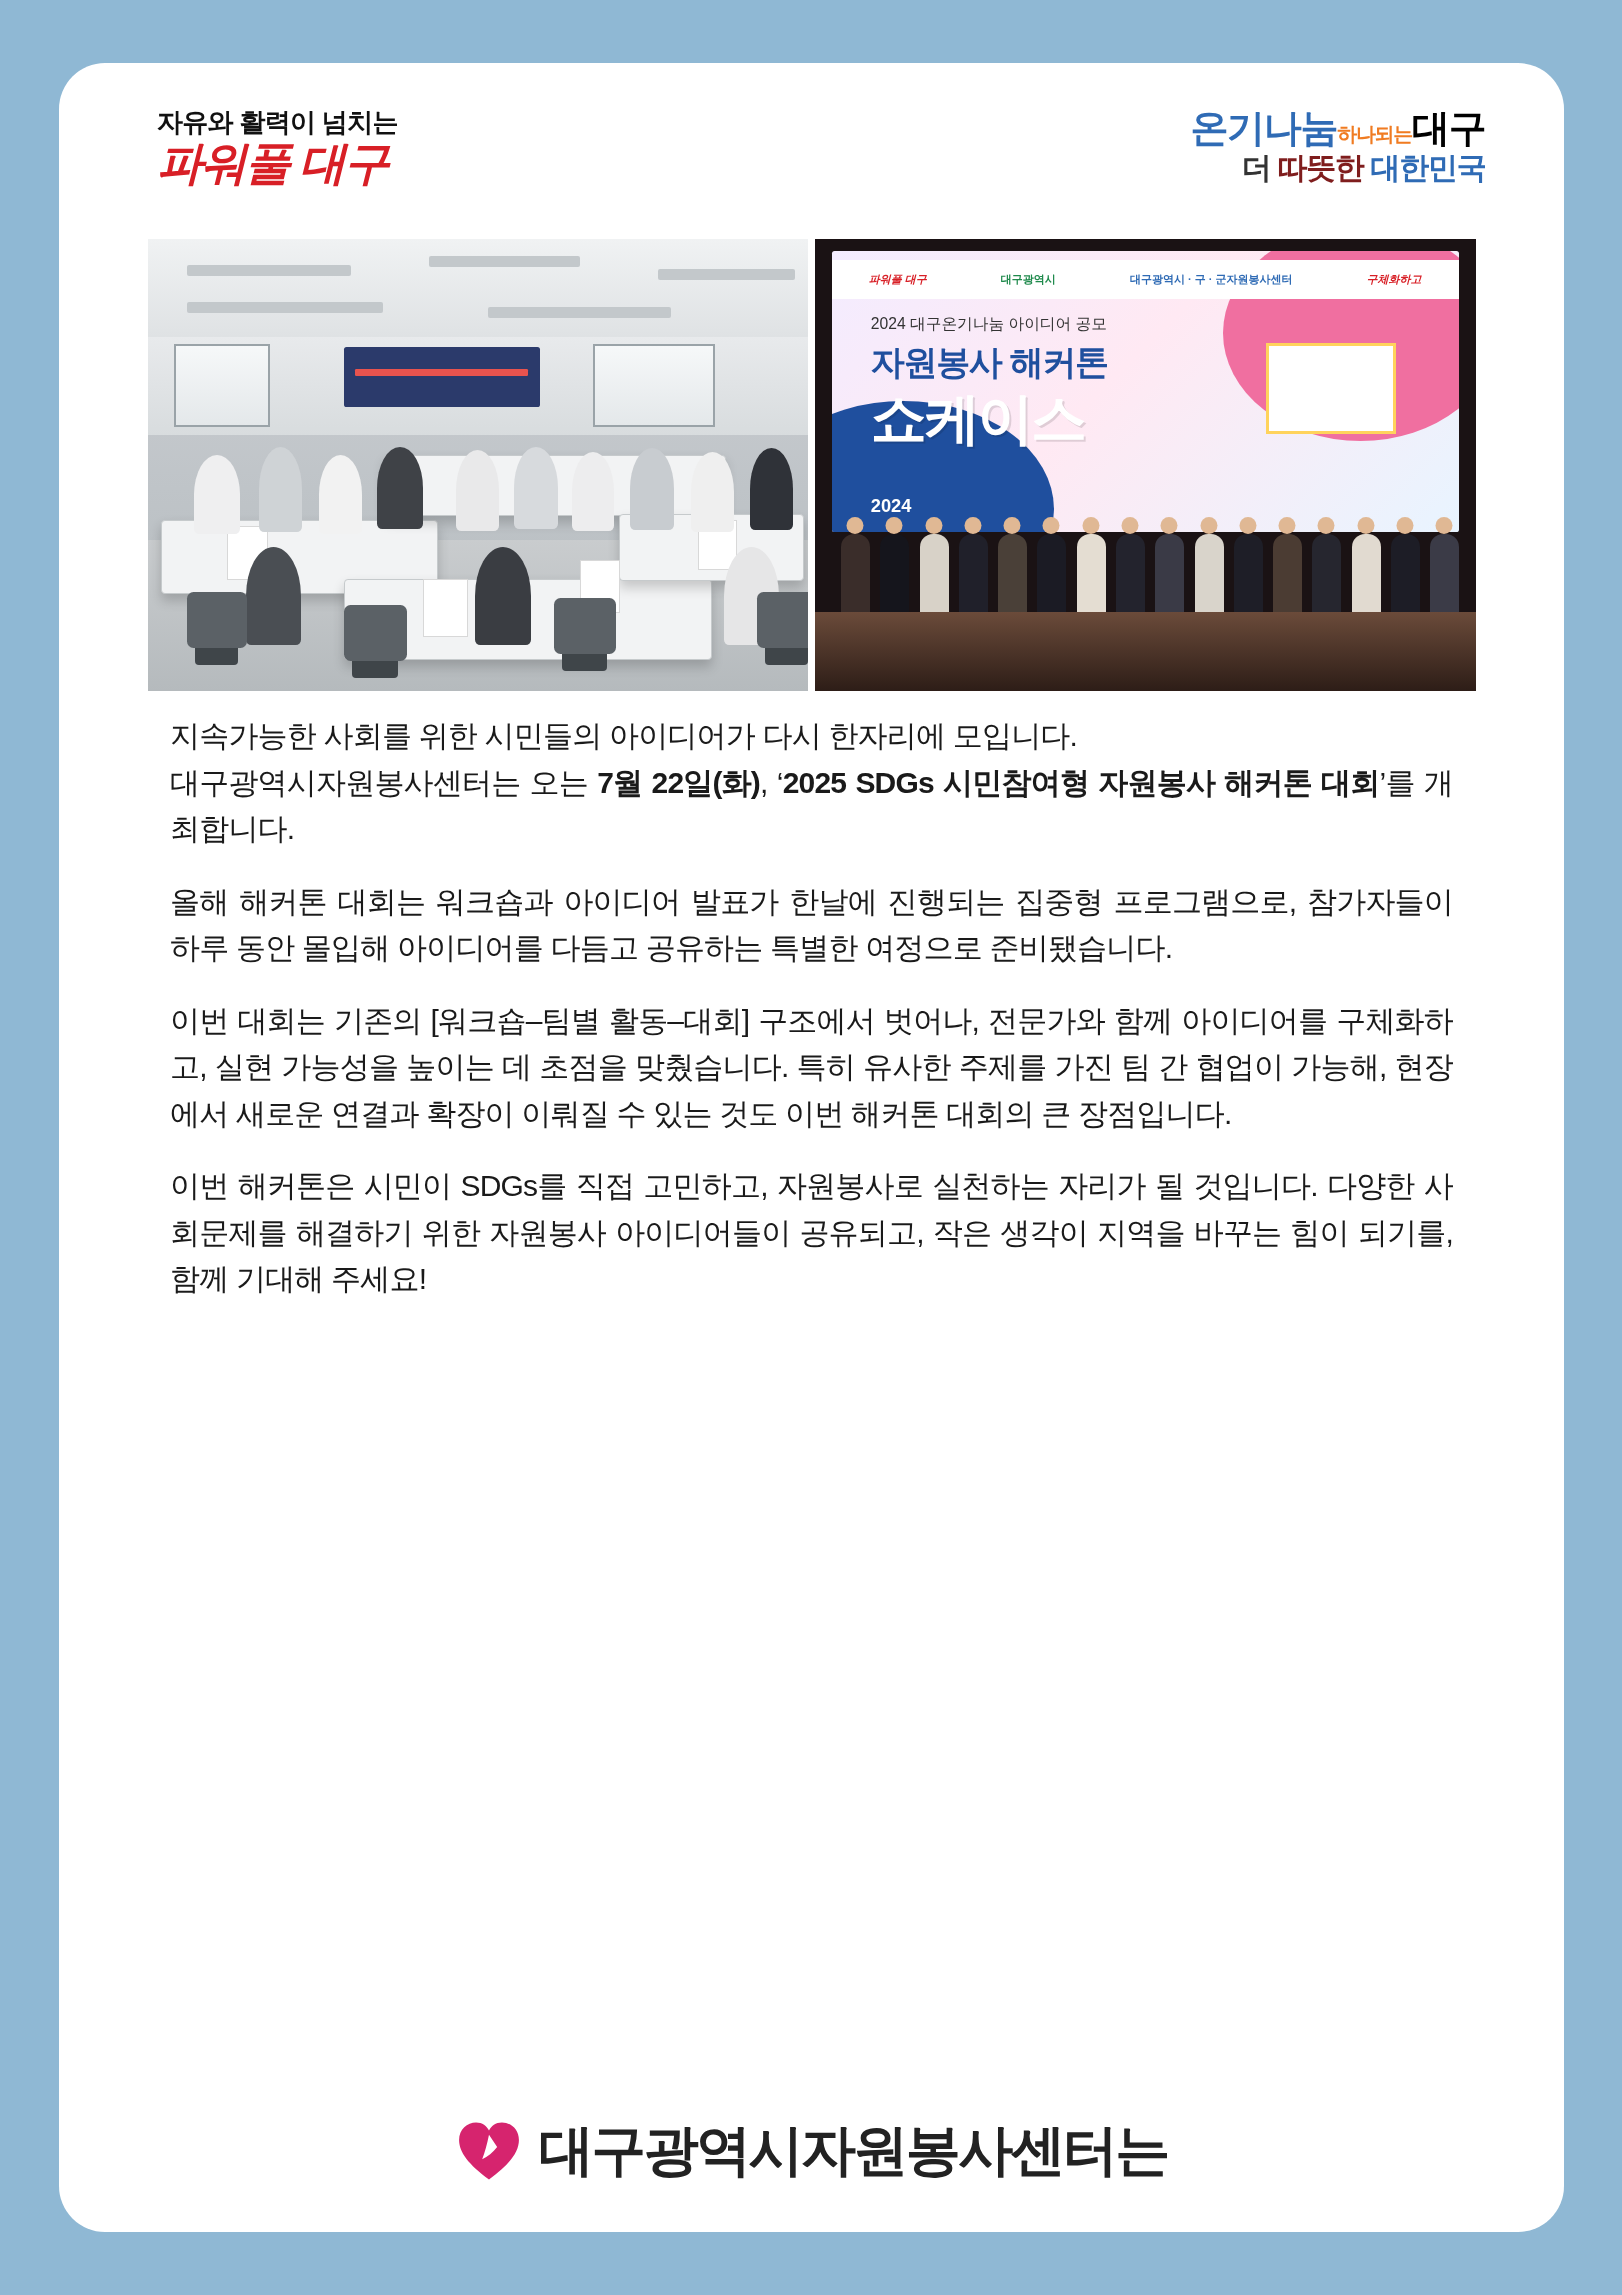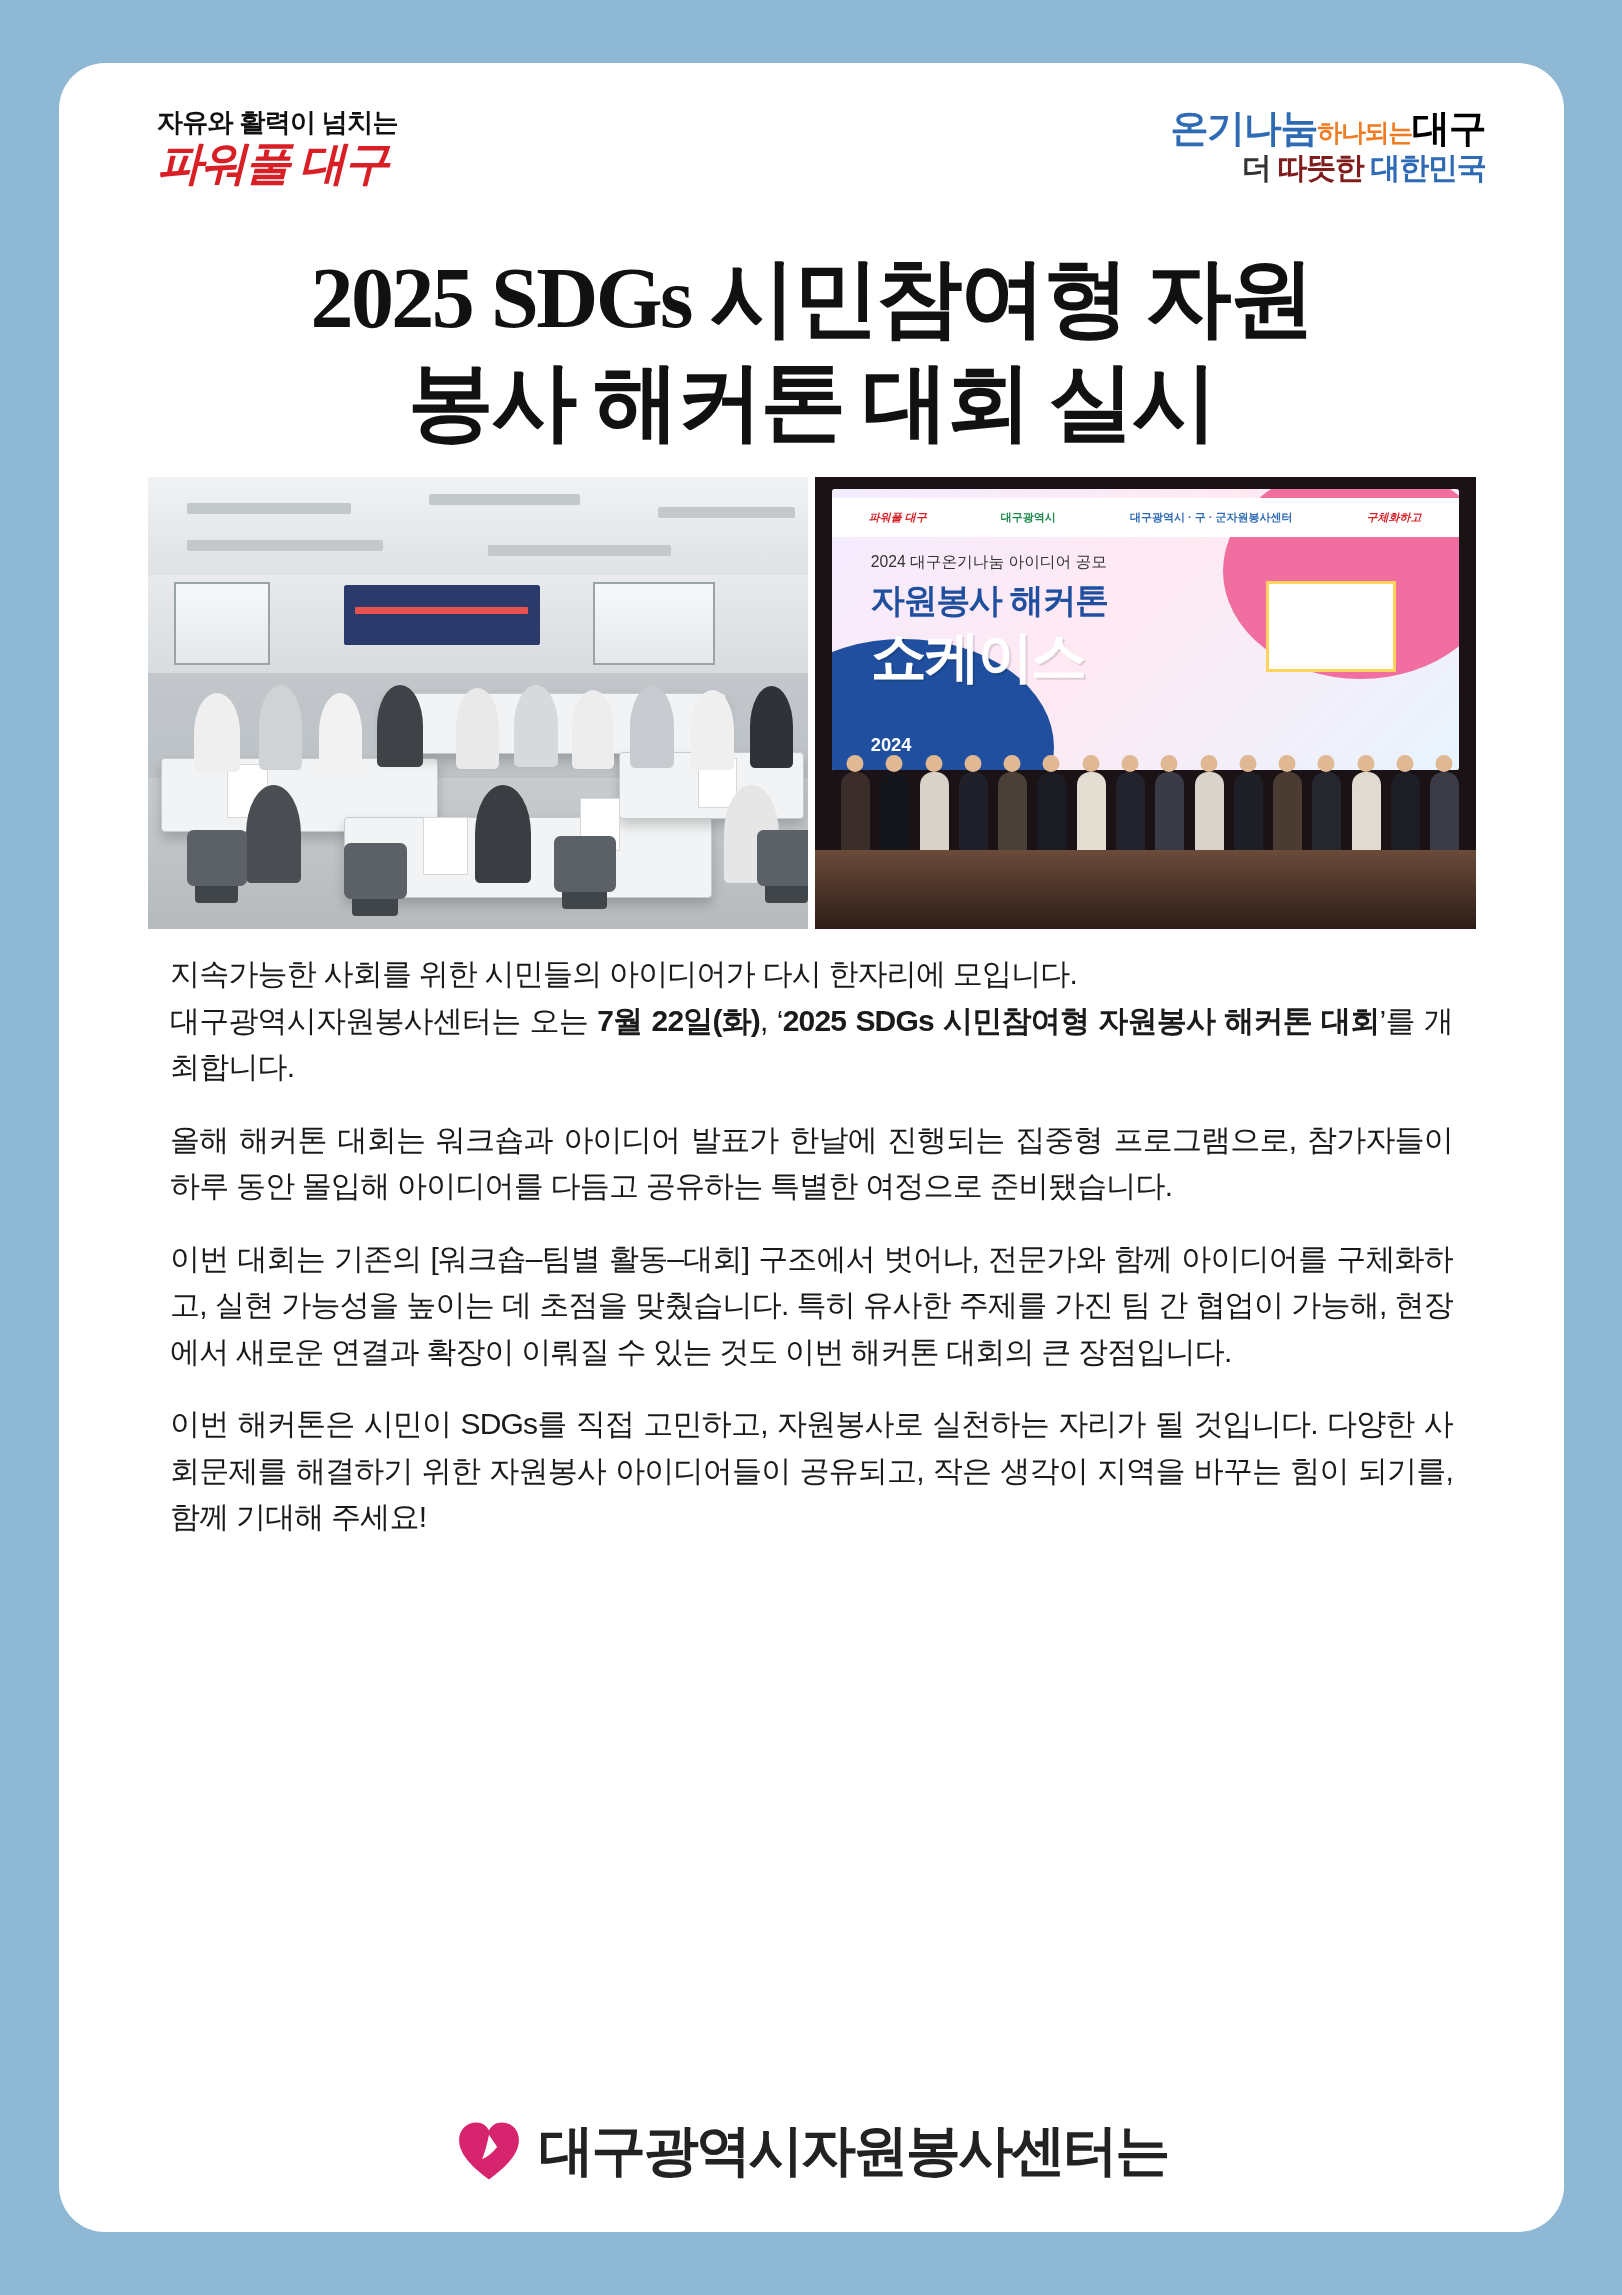--- a/index.html
+++ b/index.html
@@ -71,21 +71,21 @@
     line-height: 1.05;
     text-align: right;
   }
   .logo-right .line1 {
     font-size: 38px;
     font-weight: bold;
     letter-spacing: -1.3px;
     color: #2f6bb5;
   }
   .logo-right .line1 .sub {
-    font-size: 25px;
+    font-size: 20px;
     color: #f07b21;
   }
   .logo-right .line1 .big {
     color: #000000;
   }
   .logo-right .line2 {
     font-size: 30px;
     font-weight: bold;
     letter-spacing: -1.3px;
     margin-top: 3.9px;
@@ -279,24 +279,20 @@
         <div class="line1">
           <span>온기나눔</span><span class="sub">하나되는</span><span class="big">대구</span>
         </div>
         <div class="line2">
           <span class="warm">더 </span><span class="orange">따뜻한</span>
           <span class="blue">대한민국</span>
         </div>
       </div>
     </div>
 
-    <div class="title">
-      <div>2025 SDGs 시민참여형 자원</div>
-      <div>봉사 해커톤 대회 실시</div>
-    </div>
 
     <div class="photos">
 
       <div class="photo photo-room">
         <div class="ceiling">
           <div class="panel" style="left:39px; top:26px; width:164px;"></div>
           <div class="panel" style="left:281px; top:17px; width:151px;"></div>
           <div class="panel" style="left:510px; top:30px; width:137px;"></div>
           <div class="panel" style="left:39px; top:63px; width:196px;"></div>
           <div class="panel" style="left:340px; top:68px; width:183px;"></div>

